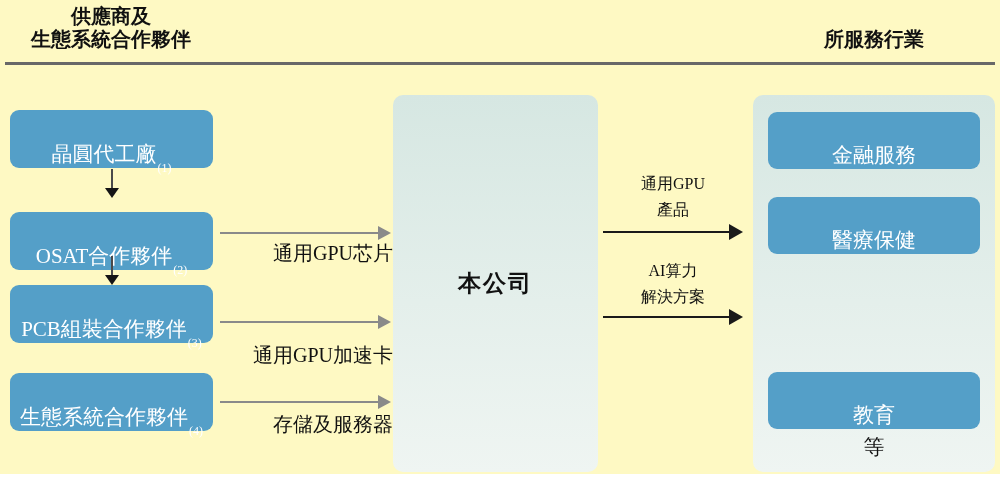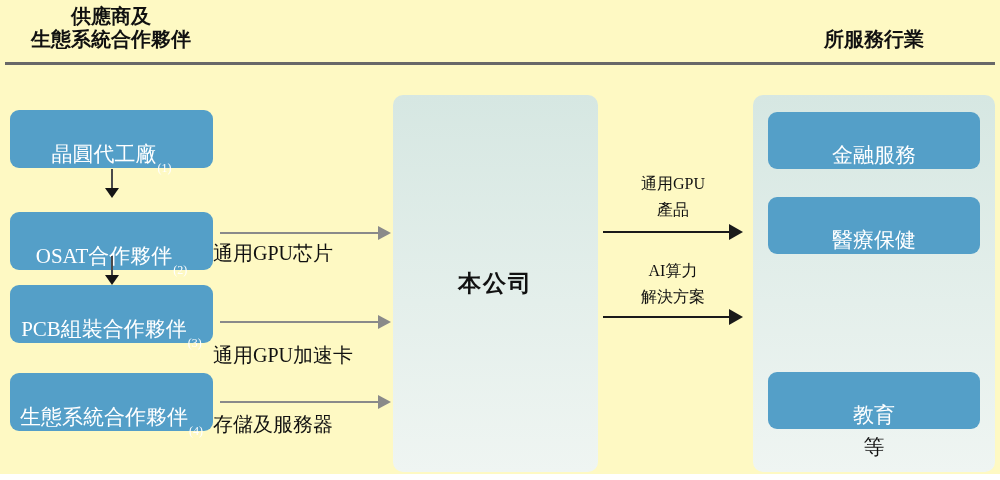--- a/index.html
+++ b/index.html
@@ -39,21 +39,21 @@
   }
 
   
   .harrow-gray { position:absolute; left:220px; width:158px; height:2px; background:#8a8a8a; }
   .harrow-gray::after {
     content:''; position:absolute; right:-13px; top:-6px;
     border-left:13px solid #8a8a8a;
     border-top:7px solid transparent; border-bottom:7px solid transparent;
   }
   .flow-label {
-    position:absolute; left:213px; width:180px; text-align:left;
+    position:absolute; left:213px; width:180px; text-align:right;
     font-size:20px; color:#111; white-space:nowrap;
   }
 
   
   .harrow-black { position:absolute; left:603px; width:126px; height:2px; background:#1a1a1a; }
   .harrow-black::after {
     content:''; position:absolute; right:-14px; top:-7px;
     border-left:14px solid #1a1a1a;
     border-top:8px solid transparent; border-bottom:8px solid transparent;
   }

